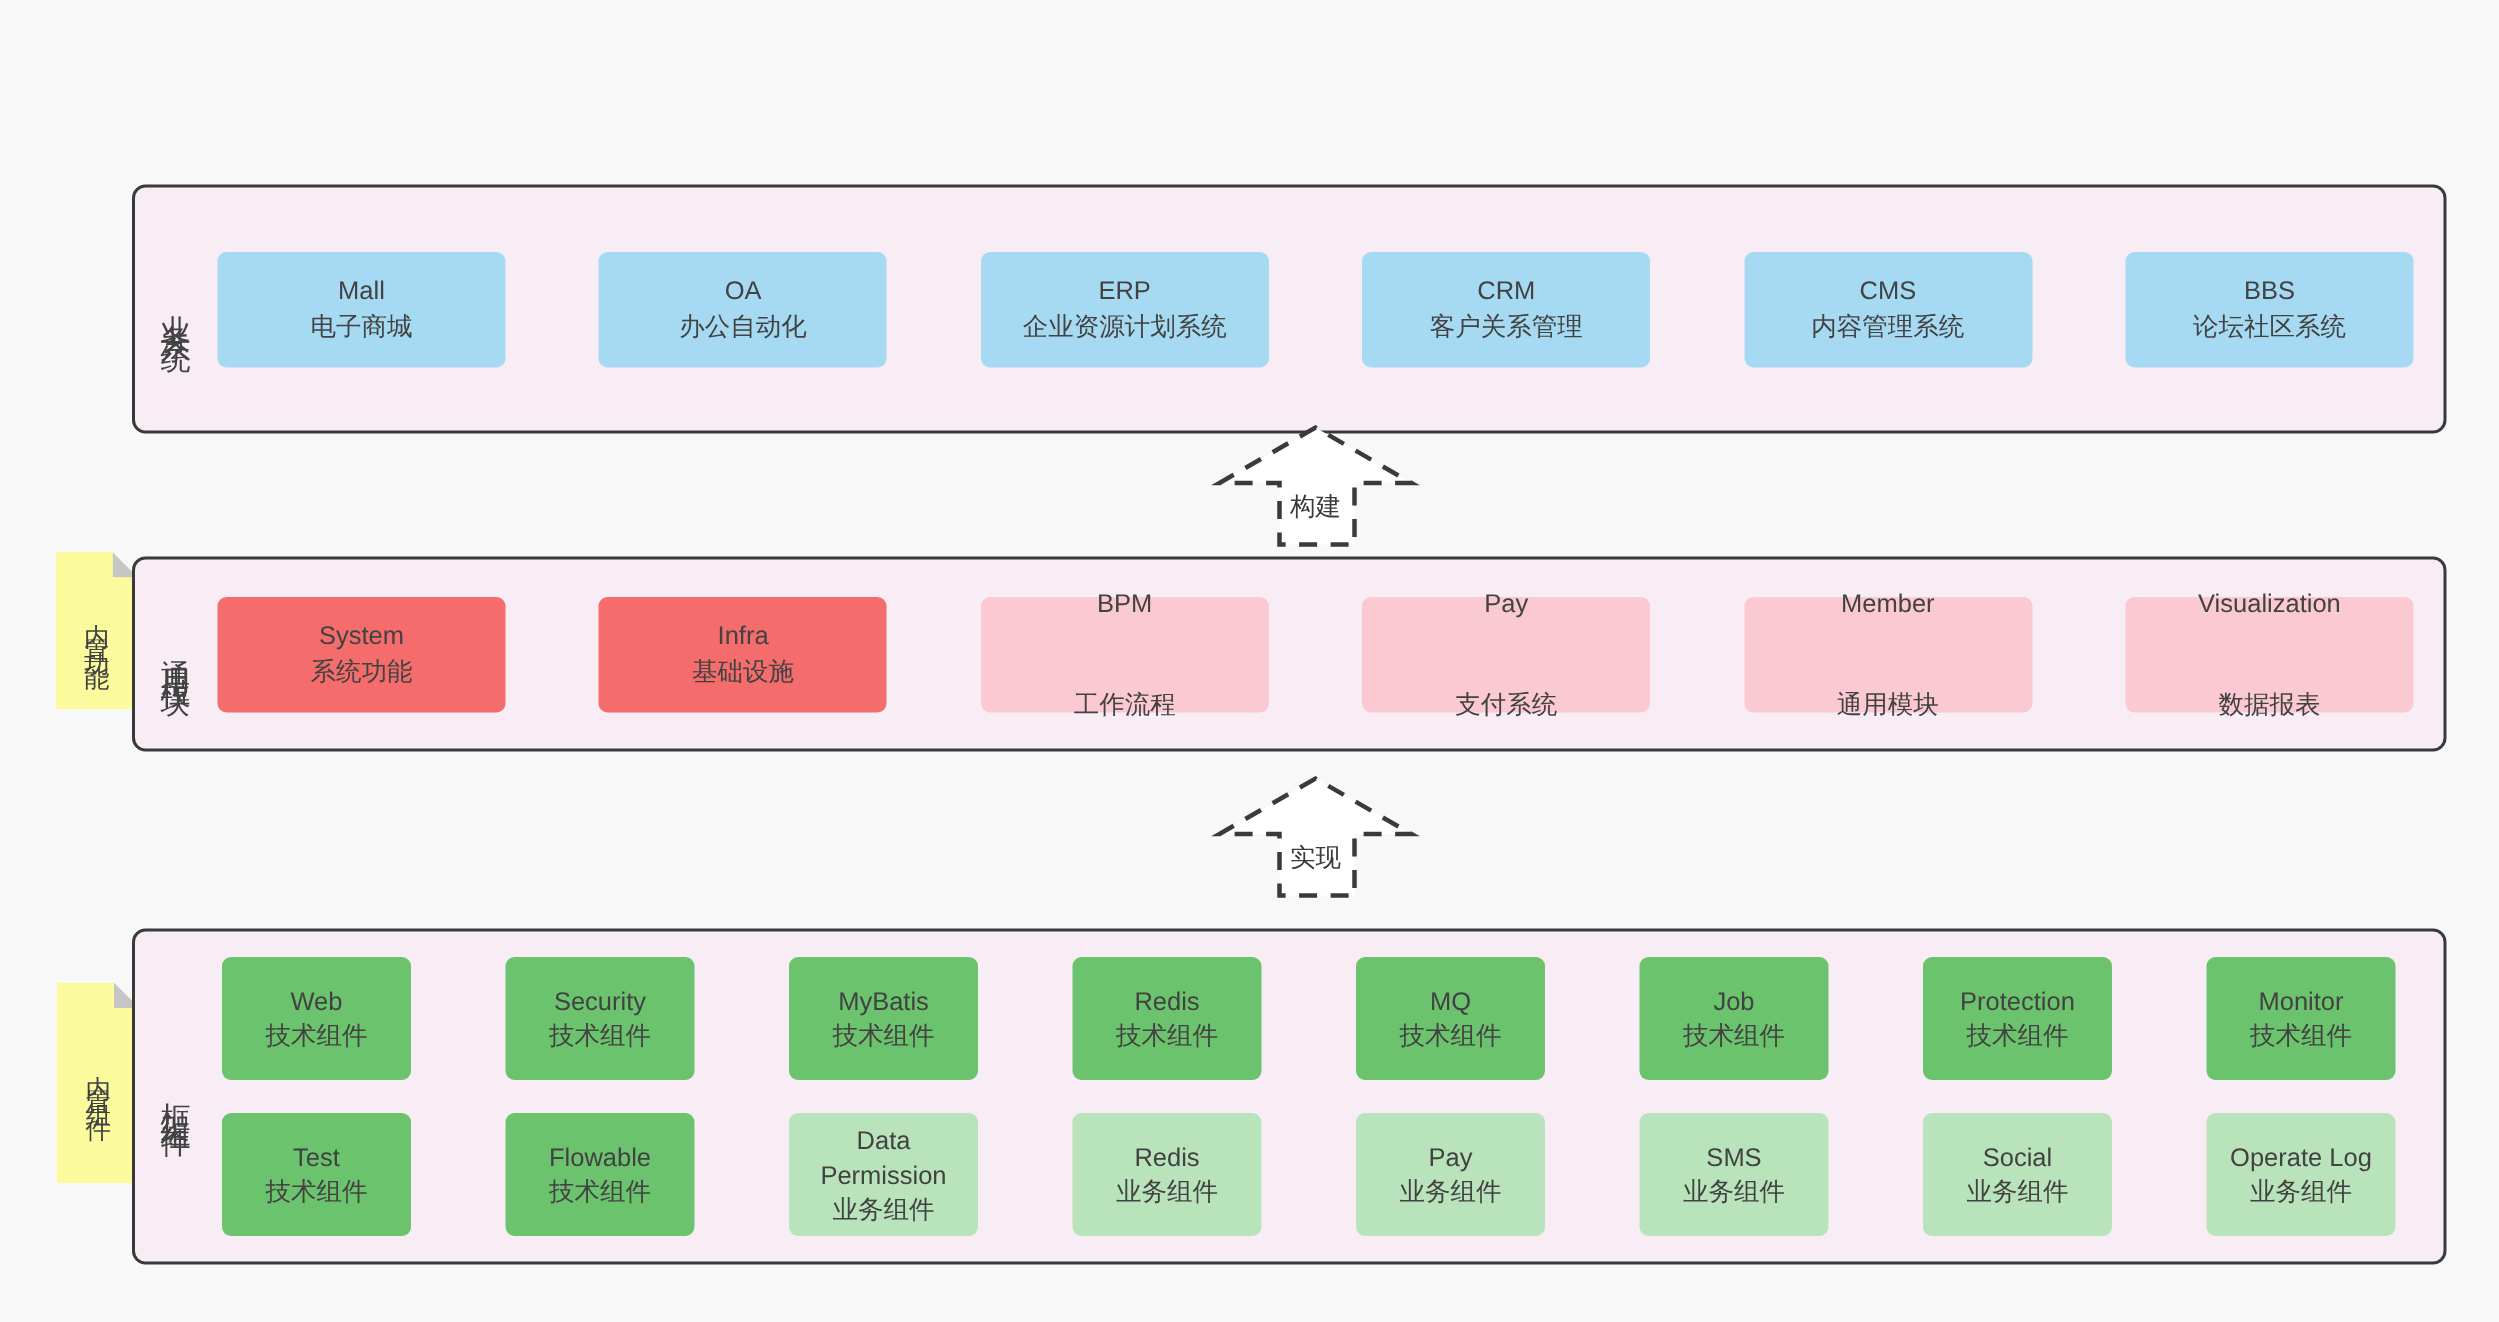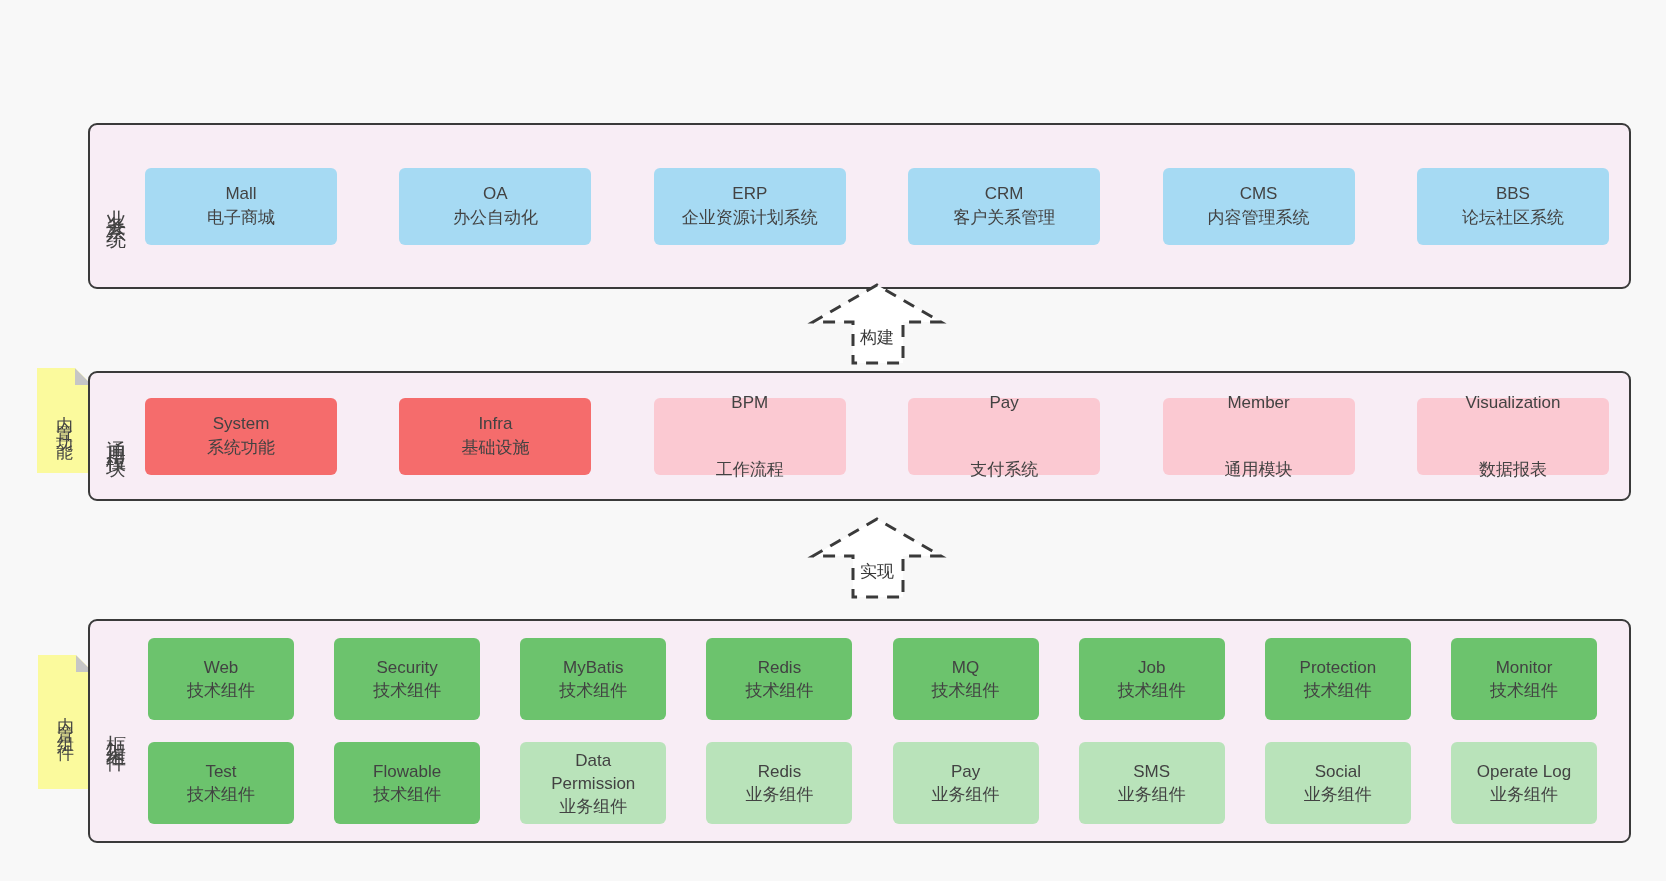--- a/index.html
+++ b/index.html
@@ -43,21 +43,21 @@
   .band-3 .rows{left:58px;right:32px;}
   .row{display:flex;justify-content:space-between;}
 
   .box{
     border-radius:6px;
     display:flex;flex-direction:column;align-items:center;justify-content:center;
     text-align:center;font-size:17px;line-height:24px;color:var(--text);
     box-sizing:border-box;
   }
   .band-1 .box,.band-2 .box{width:192px;height:77px;}
-  .band-3 .box{width:146px;height:82px;line-height:23px;}
+  .band-3 .box{width:126px;height:82px;line-height:23px;}
   .box-title{max-width:118px;margin:0 auto;}
   .band-1 .box-title,.band-2 .box-title{max-width:180px;}
   .blue{background:var(--blue);}
   .red{background:var(--red);}
   .pink{background:var(--pink);gap:43px;}
   .green{background:var(--green);}
   .green-light{background:var(--green-light);}
 
   .note{
     position:absolute;width:55px;background:var(--yellow);z-index:0;

